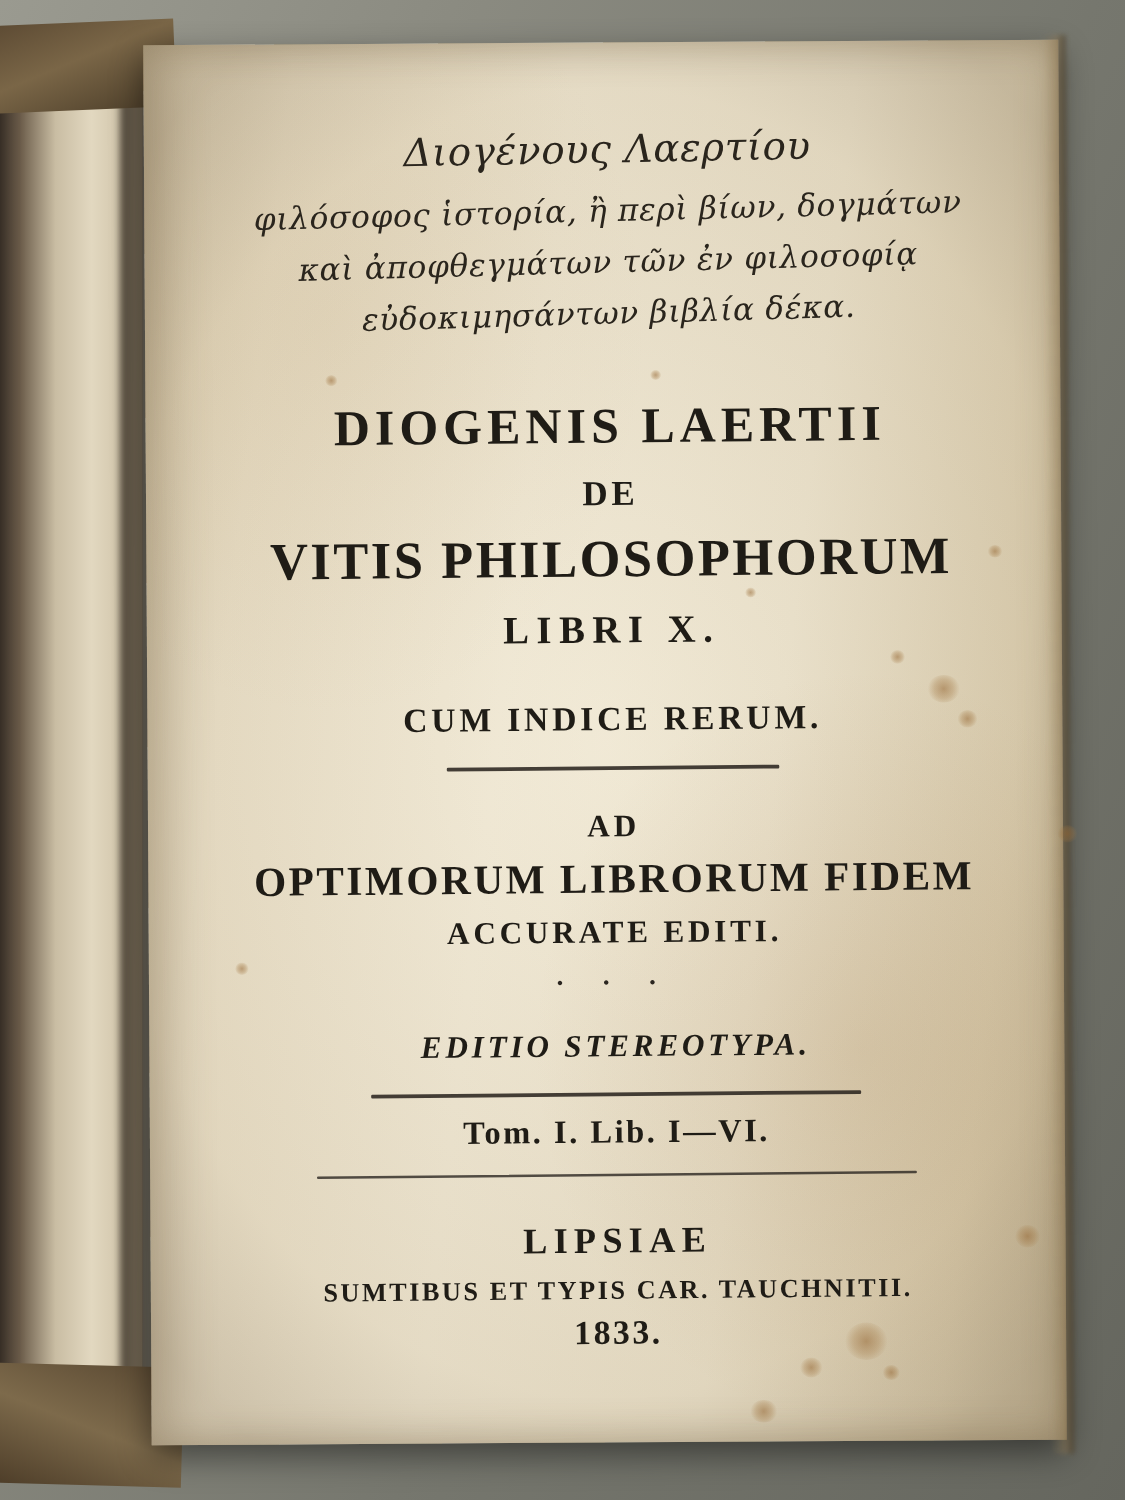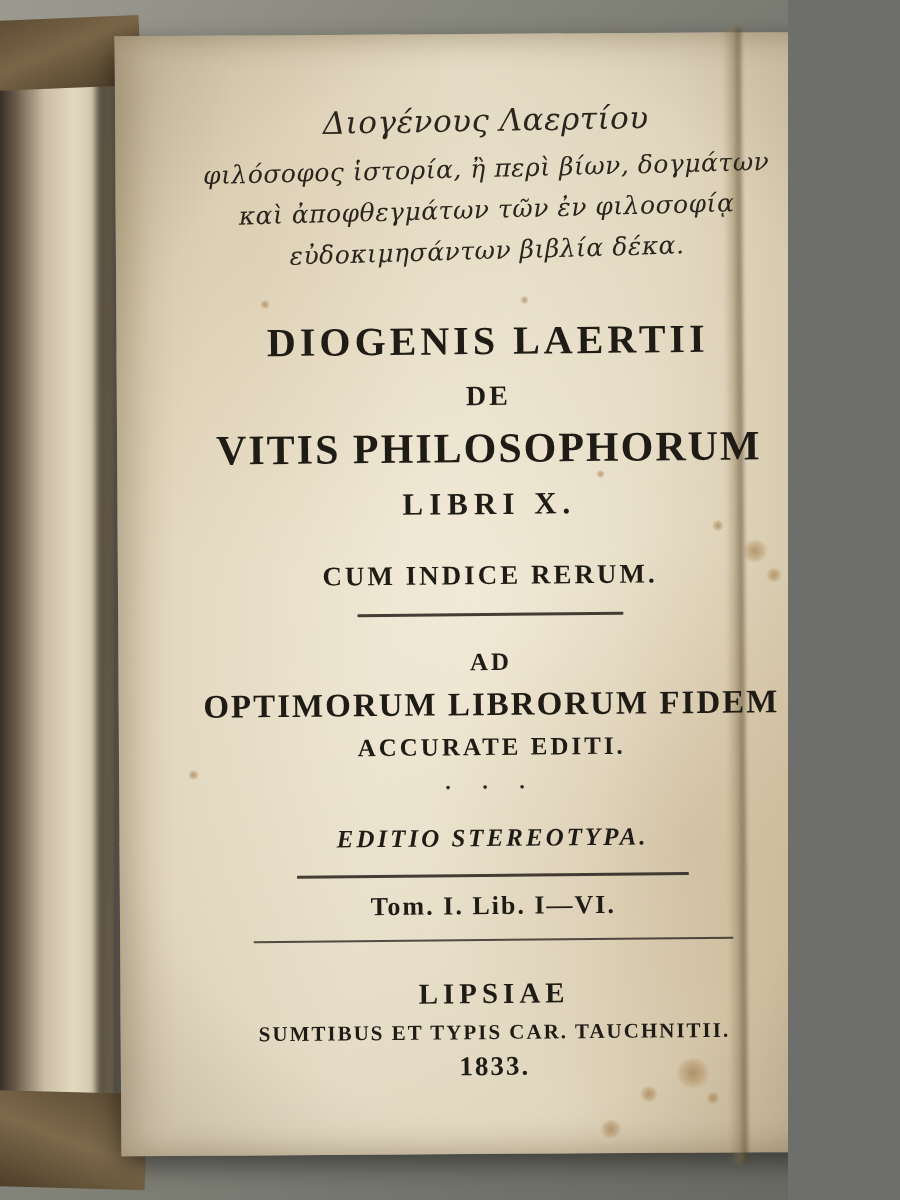--- a/index.html
+++ b/index.html
@@ -2,21 +2,21 @@
 <html><head>
 <meta charset="utf-8">
 <style>
   html, body {
     margin: 0;
     padding: 0;
     background: #6e6f6b;
   }
   #page {
     position: relative;
-    width: 788px;
+    width: 900px;
     height: 1200px;
     overflow: hidden;
     background: #d946ef;
     font-family: "Liberation Serif", serif;
   }
 
   
   .backdrop {
     position: absolute;
     inset: 0;

